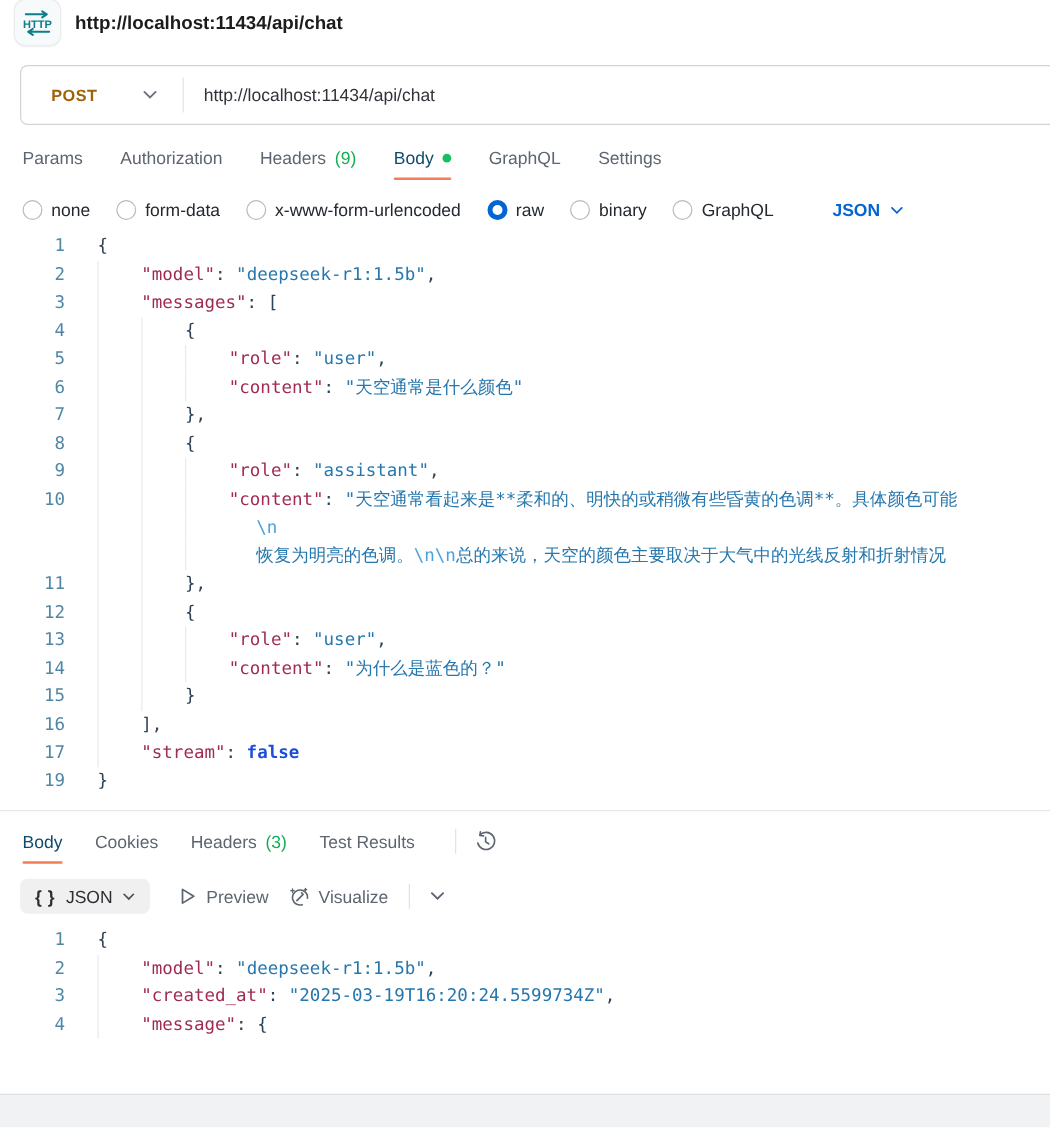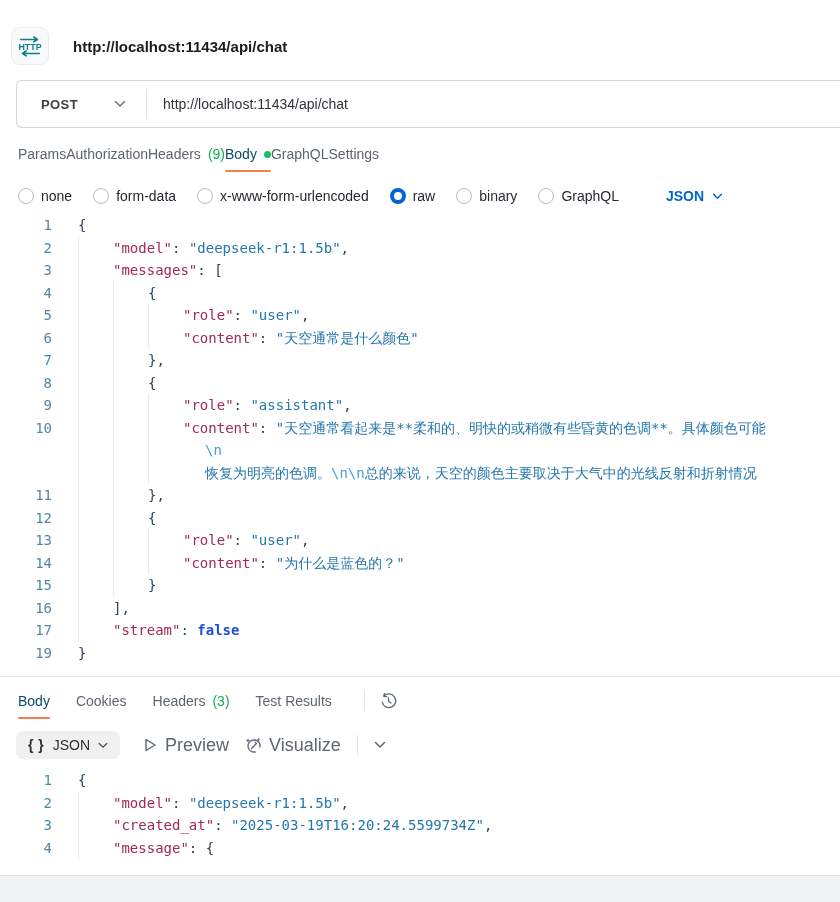--- a/index.html
+++ b/index.html
@@ -1,36 +1,36 @@
 <!DOCTYPE html>
 <html><head>
 <meta charset="utf-8">
 <style>
   * { margin:0; padding:0; box-sizing:border-box; }
   html,body { width:840px; height:902px; background:#ffffff; overflow:hidden;
     font-family:"Liberation Sans", sans-serif; position:relative; }
 
   
-  .app-header { display:flex; align-items:center; gap:25px; padding:28px 16px 0 12px; }
+  .app-header { display:flex; align-items:center; gap:12px; padding:0 16px 0 12px; }
   .http-badge { width:36px; height:36px; border-radius:8px; background:#f7fafa;
     box-shadow:0 0 0 1px #ececec, 0 1px 2px rgba(0,0,0,.06);
     display:flex; align-items:center; justify-content:center; }
   .page-title { font-size:15px; font-weight:bold; color:#1c1c1c; }
 
   
   .url-bar { margin:16px 0 0 16px; height:48px; width:calc(100% - 16px);
     border:1px solid #d4d4d4; border-right:none; border-radius:6px 0 0 6px;
     display:flex; align-items:center; background:#fff; }
   .method { display:flex; align-items:center; gap:36px; padding:0 20px 0 24px; cursor:pointer; }
-  .method-label { font-size:13px; font-weight:bold; letter-spacing:.4px; color:#404040; }
+  .method-label { font-size:13px; font-weight:bold; letter-spacing:.4px; color:#a16207; }
   .vdiv { width:1px; height:28px; background:#e3e3e3; }
   .url-text { padding-left:16px; font-size:14px; color:#30343a; }
 
   
-  .tabs { display:flex; padding:18px 0 0 18px; }
+  .tabs { display:flex; gap:30px; padding:18px 0 0 18px; }
   .tab { font-size:14px; color:#5d6570; padding-bottom:10px; position:relative; cursor:pointer;
     display:flex; align-items:center; gap:7px; }
   .tab.active { color:#0c4a6e; }
   .tab.active::after { content:""; position:absolute; left:0; right:0; bottom:0; height:2px;
     background:#f47e54; border-radius:2px; }
   .tab .count { color:#0faf54; }
   .tab .dot { width:7px; height:7px; border-radius:50%; background:#17bf63; }
 
   
   .radio-row { display:flex; align-items:center; gap:31px; padding:16px 0 0 18px; }
@@ -55,21 +55,21 @@
 
   
   .resp-section { border-top:1px solid #e7e7e7; margin-top:12px; }
   .resp-tabs { display:flex; gap:26px; padding:14px 0 0 18px; align-items:center; }
   .resp-right { display:flex; align-items:center; gap:14px; margin-left:6px; padding-bottom:10px; }
   .toolbar { display:flex; align-items:center; gap:16px; padding:10px 0 6px 16px; }
   .pill { display:flex; align-items:center; gap:8px; background:#f0f0f0; border:none;
     border-radius:6px; padding:6px 12px; font-size:14px; color:#2b2f33; cursor:pointer;
     font-family:"Liberation Sans", sans-serif; }
   .braces { font-size:14px; font-weight:bold; color:#2b2f33; letter-spacing:1px; }
-  .tool-btn { display:flex; align-items:center; gap:8px; font-size:18px; color:#5d6570;
+  .tool-btn { display:flex; align-items:center; gap:8px; font-size:14px; color:#5d6570;
     background:none; border:none; cursor:pointer; font-family:"Liberation Sans", sans-serif; }
   .tdiv { width:1px; height:20px; background:#e3e3e3; }
   .resp-editor-clip { height:96px; overflow:hidden; }
 
   
   .bottom-bar { position:absolute; left:0; bottom:0; width:100%; height:27px;
     background:#f1f2f3; border-top:1px solid #e0e0e0; }
 
   svg.ic { display:block; }
 </style>

